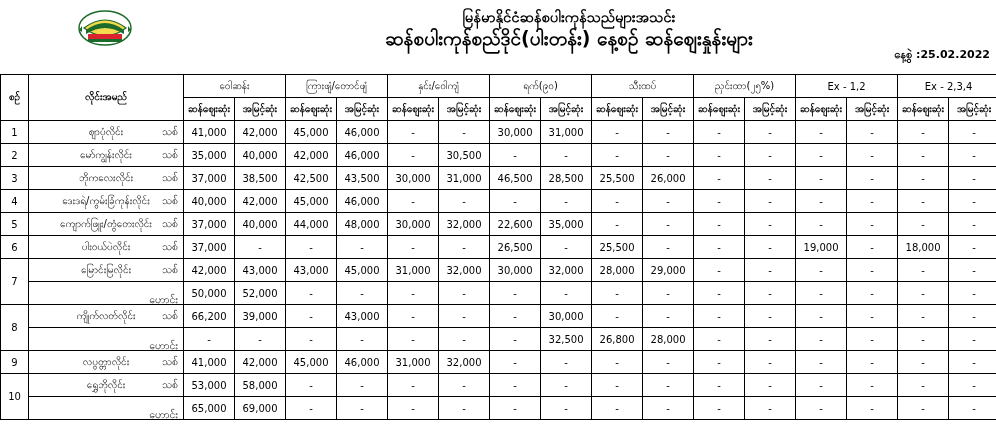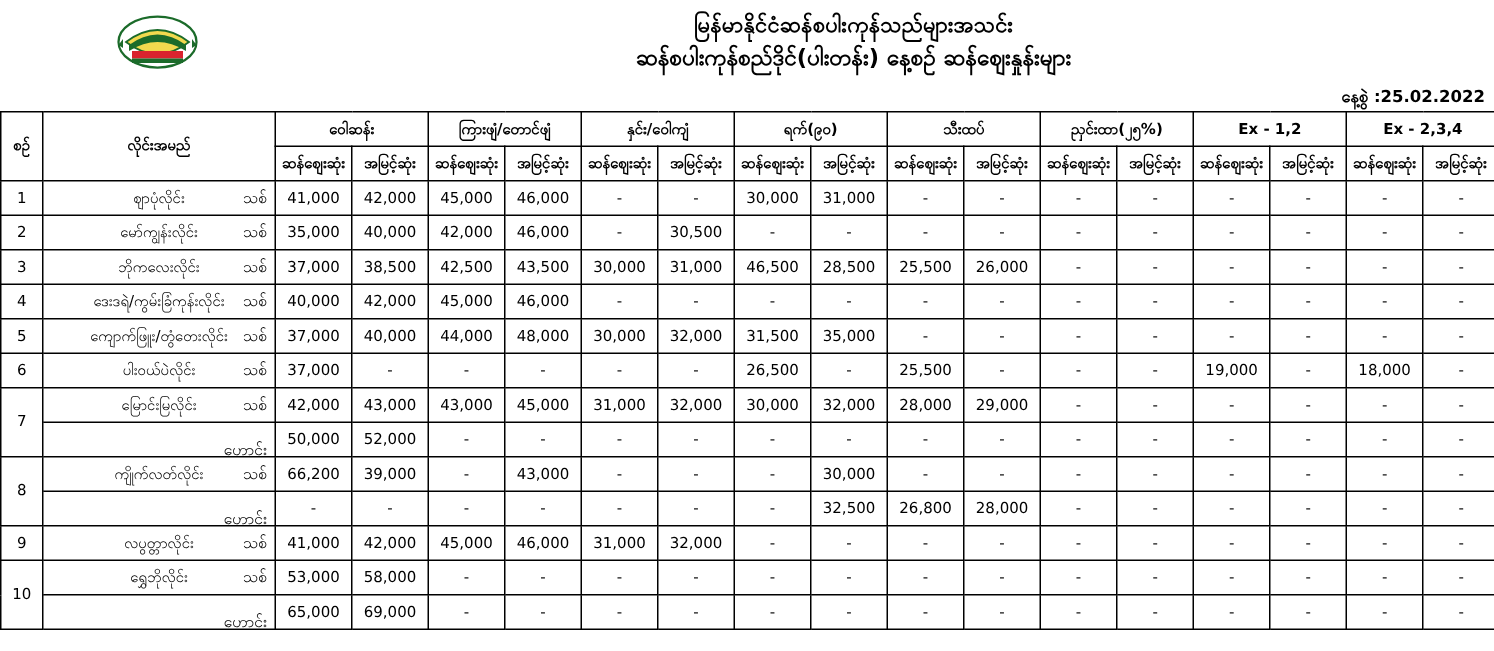--- a/index.html
+++ b/index.html
@@ -45,28 +45,28 @@
     text-align: center;
     padding-right: 68px;
   }
   .title-line1 {
     font-size: 14.5px;
     font-weight: bold;
     line-height: 22px;
     letter-spacing: 0.2px;
   }
   .title-line2 {
-    font-size: 15px;
+    font-size: 19px;
     font-weight: bold;
     line-height: 21px;
   }
   .date-row {
     position: absolute;
     right: 6px;
-    top: 57px;
+    top: 47px;
     font-size: 11px;
     font-weight: bold;
   }
   
   table.rate-table {
     border-collapse: collapse;
     width: 996px;
     table-layout: fixed;
     margin-top: 18px;
   }
@@ -76,21 +76,21 @@
     font-size: 10px;
     text-align: center;
     vertical-align: middle;
     padding: 0;
     height: 22px;
     overflow: hidden;
     white-space: nowrap;
   }
   th.grp {
     font-size: 10.5px;
-    font-weight: bold;
+    font-weight: normal;
     height: 20px;
   }
   th.sub {
     font-size: 9px;
     font-weight: bold;
     height: 20px;
     font-family: Liberation Mono, monospace;
   }
   th.no, th.name {
     font-size: 11px;
@@ -280,21 +280,21 @@
         </tr>
         <tr>
           <td class="no" rowspan="1">5</td>
           <td class="name"><span class="nm">ကျောက်ဖြူး/တွံတေးလိုင်း</span><span class="tag">သစ်</span></td>
           <td class="val">37,000</td>
           <td class="val">40,000</td>
           <td class="val">44,000</td>
           <td class="val">48,000</td>
           <td class="val">30,000</td>
           <td class="val">32,000</td>
-          <td class="val">31,500</td>
+          <td class="val">22,600</td>
           <td class="val">35,000</td>
           <td class="val">-</td>
           <td class="val">-</td>
           <td class="val">-</td>
           <td class="val">-</td>
           <td class="val">-</td>
           <td class="val">-</td>
           <td class="val">-</td>
           <td class="val">-</td>
         </tr>

